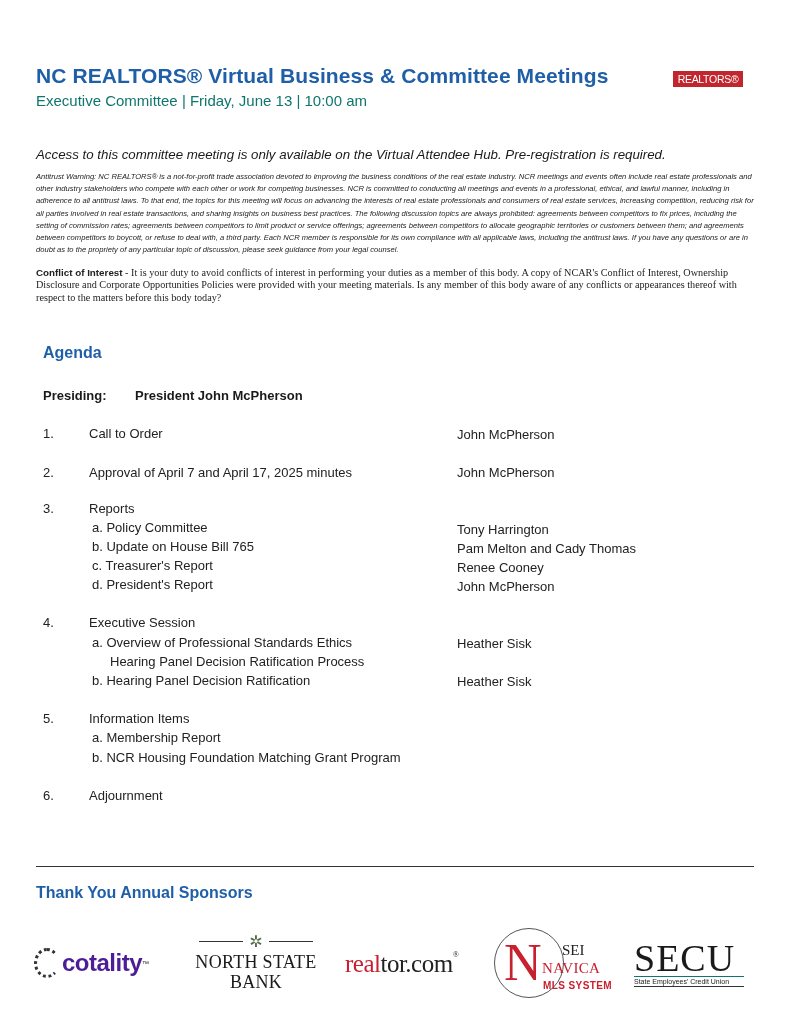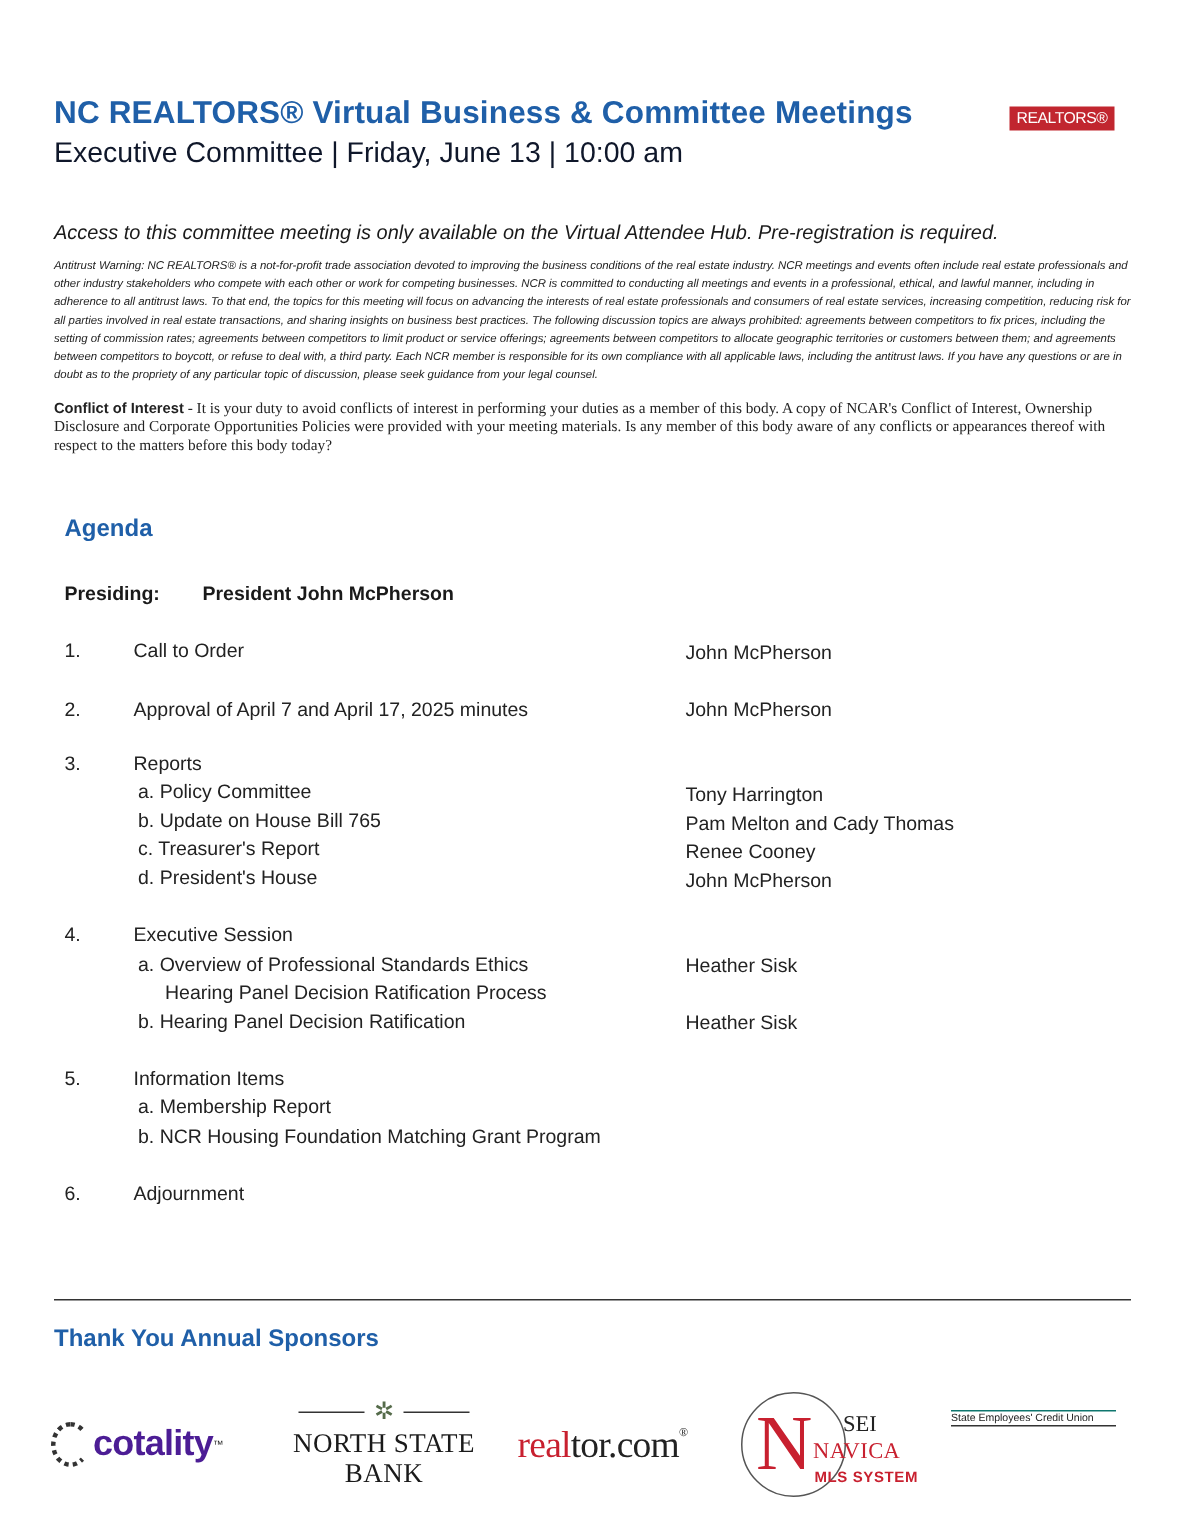--- a/index.html
+++ b/index.html
@@ -1,19 +1,19 @@
 <!DOCTYPE html>
 <html><head>
 <meta charset="utf-8">
 <style>
   html, body { margin: 0; padding: 0; background: #ffffff; }
   body { width: 791px; height: 1024px; position: relative; overflow: hidden; font-family: "Liberation Sans", sans-serif; color: #1a1a1a; }
   .abs { position: absolute; }
   .title { left: 36px; top: 64px; font-size: 21px; font-weight: bold; color: #1f5fa8; letter-spacing: 0.1px; white-space: nowrap; }
-  .subtitle { left: 36px; top: 92px; font-size: 19px; color: #0f172a; white-space: nowrap; }
+  .subtitle { left: 36px; top: 92px; font-size: 15px; color: #0f766e; white-space: nowrap; }
   .logo-nc { left: 673px; top: 71px; width: 70px; height: 64px; }
   .logo-nc .top { width: 70px; height: 48px; background: #1e6db3; color: #fff; font-weight: bold; font-size: 40px; line-height: 48px; text-align: center; letter-spacing: -2px; }
   .logo-nc .bot { width: 70px; height: 16px; background: #c1262f; color: #fff; font-size: 10.5px; line-height: 16px; text-align: center; letter-spacing: -0.3px; }
   .access { left: 36px; top: 147px; font-size: 13.3px; font-style: italic; color: #1a1a1a; white-space: nowrap; }
   .antitrust { left: 36px; top: 171px; width: 720px; font-size: 7.6px; line-height: 12.2px; font-style: italic; color: #222; text-align: left; }
   .coi { left: 36px; top: 267px; width: 725px; font-family: "Liberation Serif", serif; font-size: 10.2px; line-height: 12.3px; color: #222; }
   .coi b { font-family: "Liberation Sans", sans-serif; font-weight: bold; font-size: 9.8px; }
   .agenda-h { left: 43px; top: 344px; font-size: 16px; font-weight: bold; color: #1f5fa8; }
   .presiding { left: 43px; top: 388px; font-size: 13px; font-weight: bold; white-space: nowrap; }
   .presiding .lbl { display: inline-block; width: 92px; }
@@ -77,21 +77,21 @@
 </div>
 <div class="item">
   <span class="num" style="top:501px">3.</span>
   <span class="txt" style="top:501px">Reports</span>
   <span class="sub" style="top:520px">a.  Policy Committee</span>
   <span class="who" style="top:522px">Tony Harrington</span>
   <span class="sub" style="top:539px">b.  Update on House Bill 765</span>
   <span class="who" style="top:541px">Pam Melton and Cady Thomas</span>
   <span class="sub" style="top:558px">c.  Treasurer's Report</span>
   <span class="who" style="top:560px">Renee Cooney</span>
-  <span class="sub" style="top:577px">d.  President's House</span>
+  <span class="sub" style="top:577px">d.  President's Report</span>
   <span class="who" style="top:579px">John McPherson</span>
 </div>
 <div class="item">
   <span class="num" style="top:615px">4.</span>
   <span class="txt" style="top:615px">Executive Session</span>
   <span class="sub" style="top:635px">a.  Overview of Professional Standards Ethics</span>
   <span class="sub" style="top:654px;left:110px">Hearing Panel Decision Ratification Process</span>
   <span class="who" style="top:636px">Heather Sisk</span>
   <span class="sub" style="top:673px">b.  Hearing Panel  Decision Ratification</span>
   <span class="who" style="top:674px">Heather Sisk</span>
@@ -130,14 +130,15 @@
 
 <div class="sp navica">
   <div class="circle"></div>
   <div class="N">N</div>
   <div class="sei">SEI</div>
   <div class="nv">NAVICA</div>
   <div class="mls">MLS SYSTEM</div>
 </div>
 
 <div class="sp secu">
+  <div class="big">SECU</div>
   <div class="small">State Employees' Credit Union</div>
 </div>
 
 </body></html>

